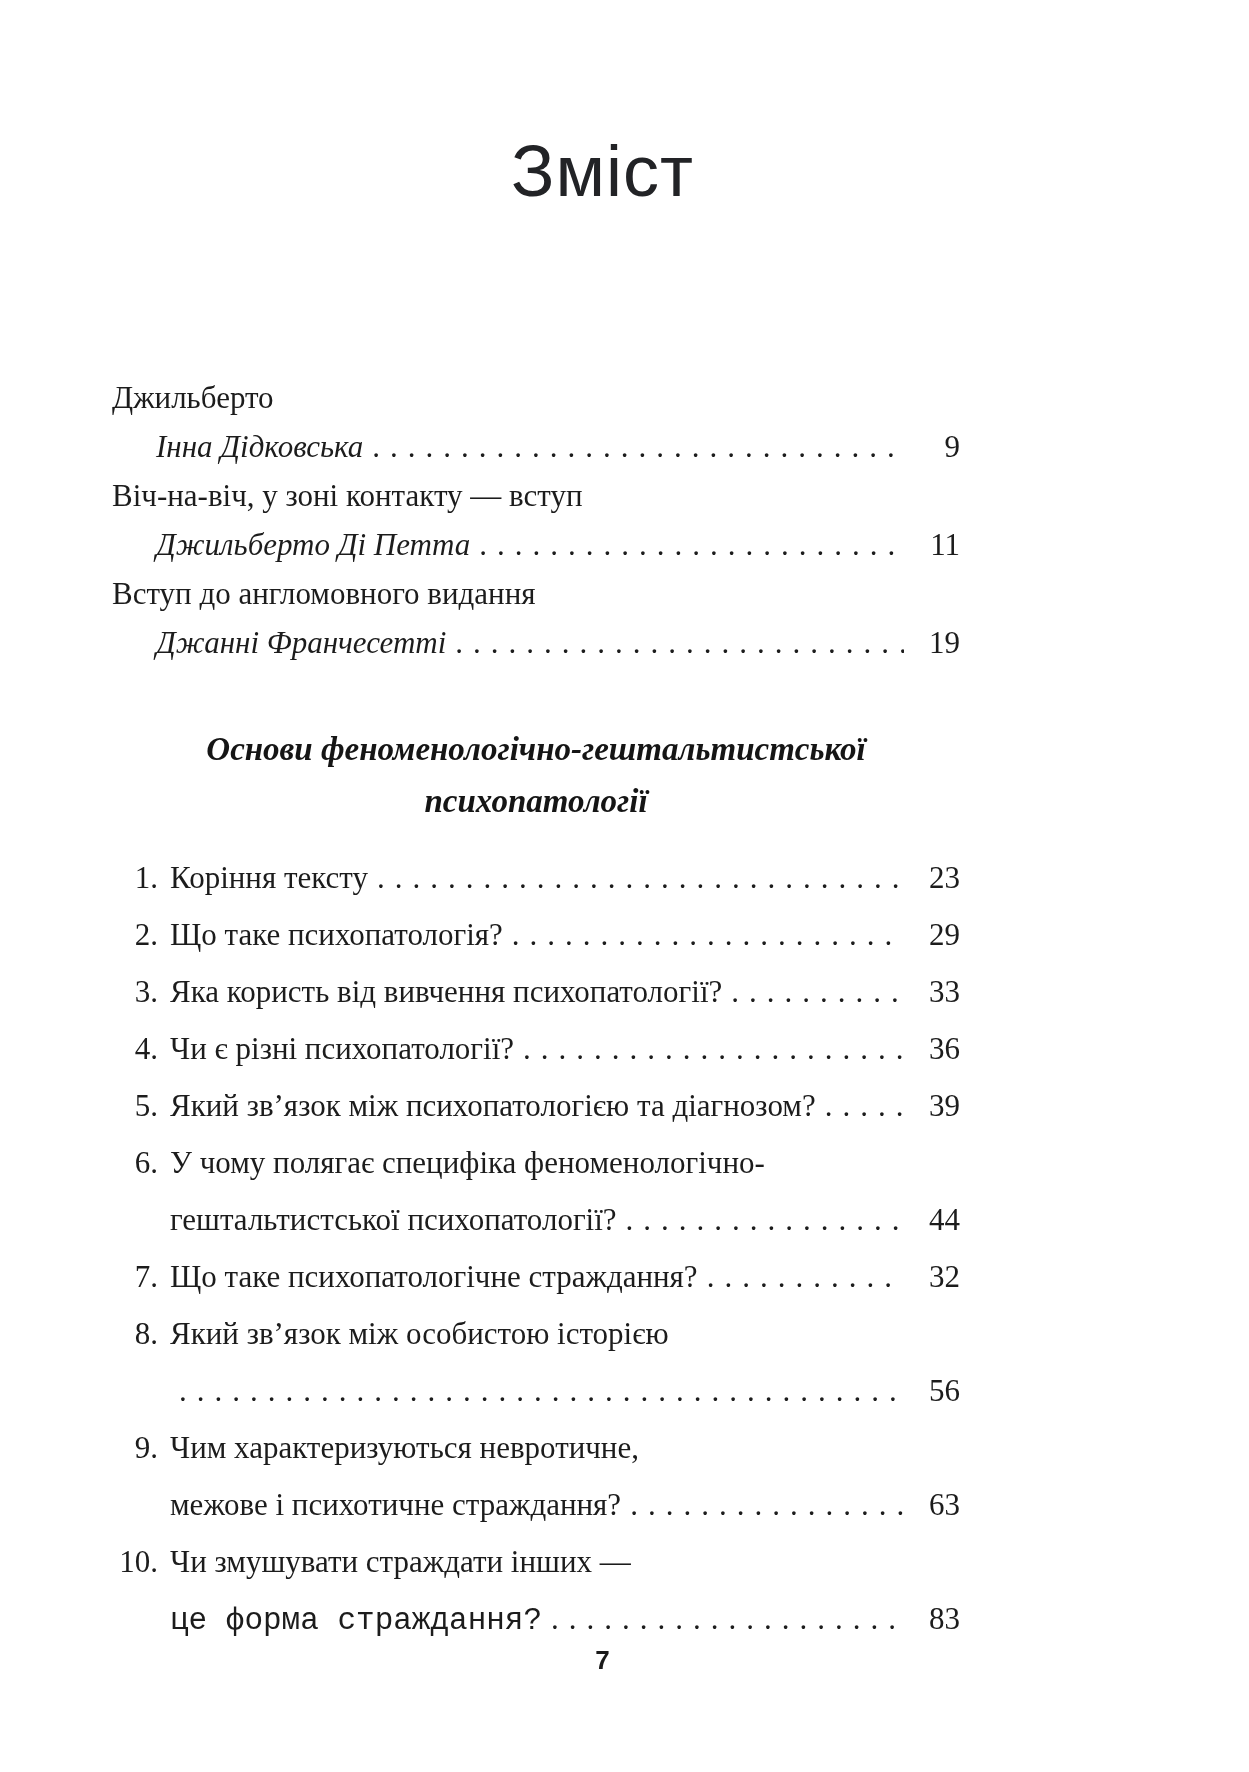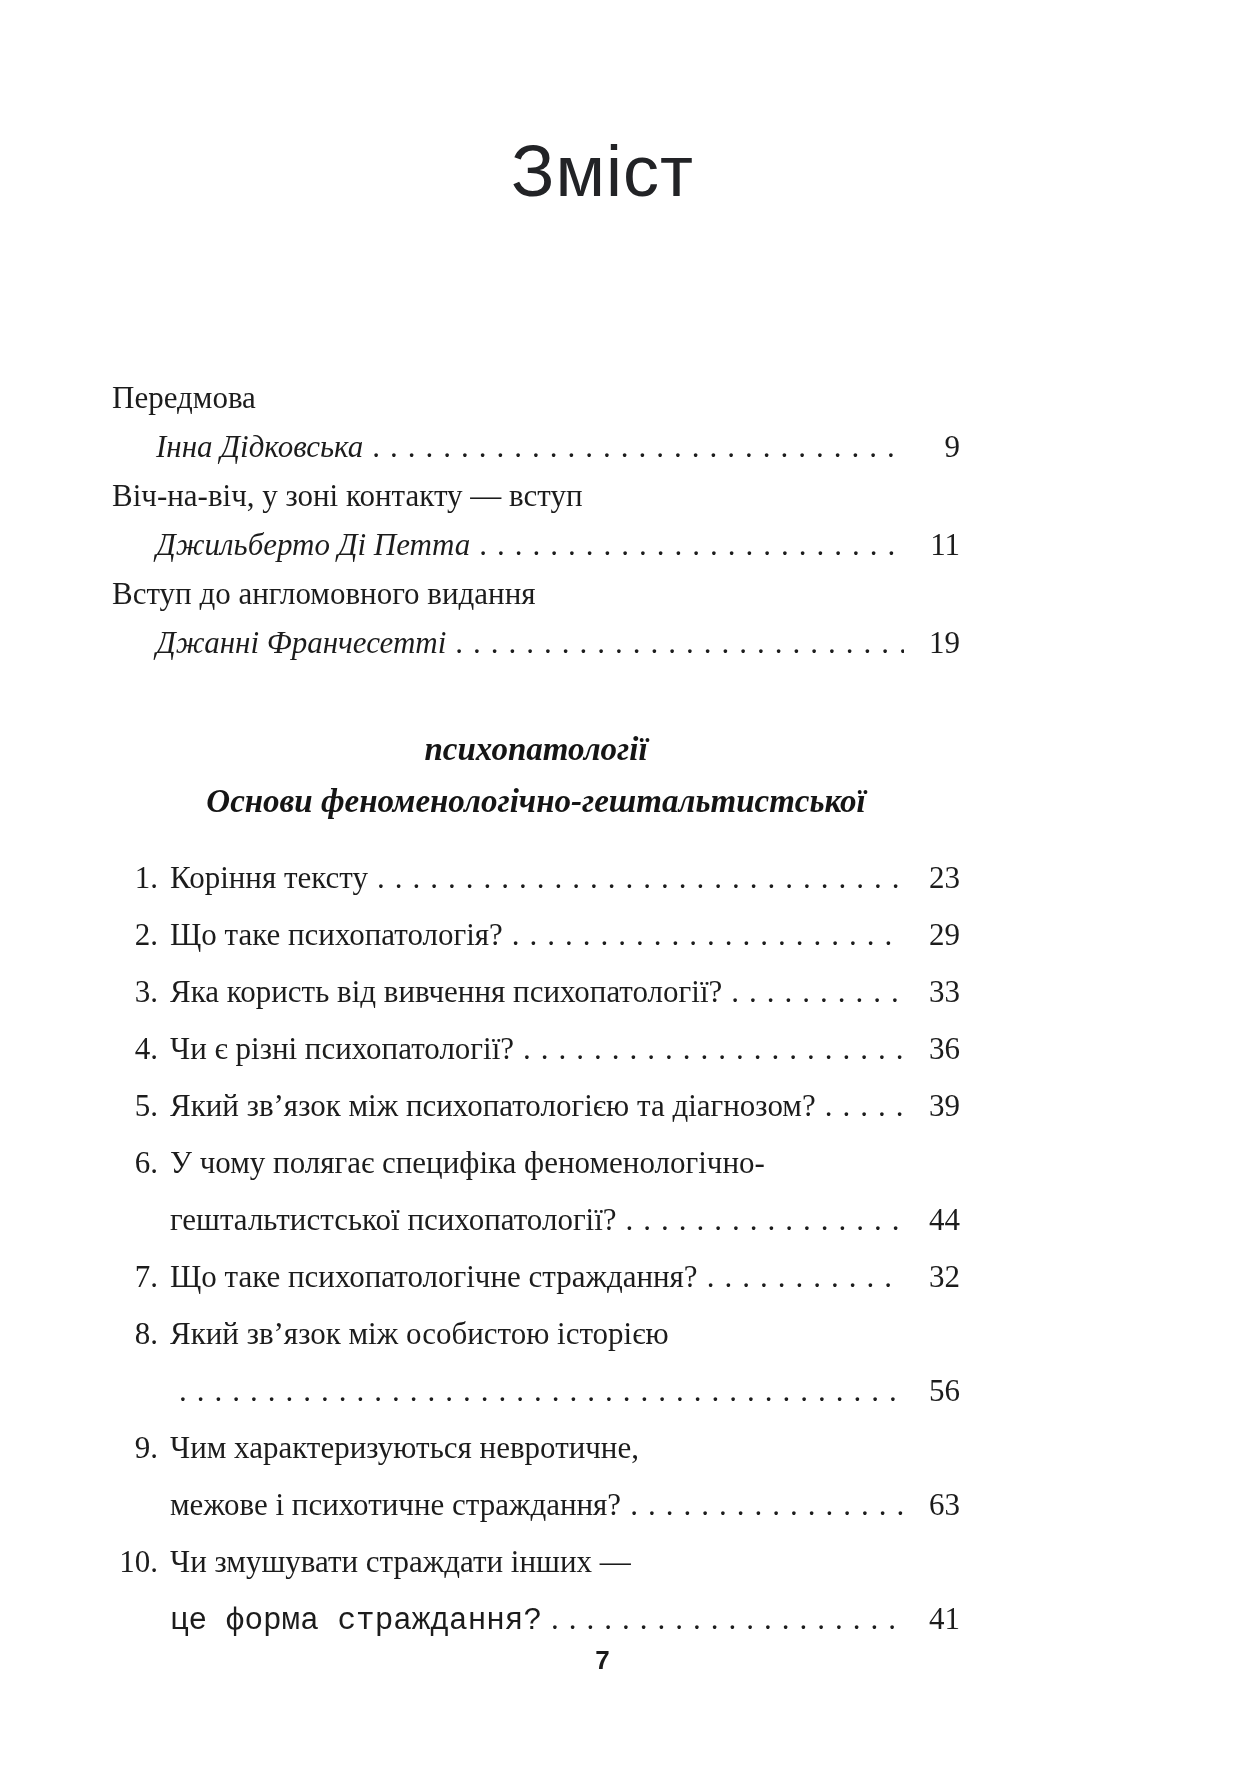--- a/index.html
+++ b/index.html
@@ -107,21 +107,21 @@
 
 <div class="page">
 
   <div class="title-wrap">
     <span class="page-title">Зміст</span>
   </div>
 
   <div class="toc">
     <div id="front-matter">
         <div class="entry">
-          <div class="entry-title">Передмова</div>
+          <div class="entry-title">Джильберто</div>
           <div class="row entry-author-row">
             <span class="entry-author">Інна Дідковська</span>
             <span class="leader"></span>
             <span class="pnum">9</span>
           </div>
         </div>
         <div class="entry">
           <div class="entry-title">Віч-на-віч, у зоні контакту — вступ</div>
           <div class="row entry-author-row">
             <span class="entry-author">Джильберто Ді Петта</span>
@@ -132,22 +132,22 @@
         <div class="entry">
           <div class="entry-title">Вступ до англомовного видання</div>
           <div class="row entry-author-row">
             <span class="entry-author">Джанні Франчесетті</span>
             <span class="leader"></span>
             <span class="pnum">19</span>
           </div>
         </div>
       </div>
     <div class="section-heading" id="section-heading">
+        <div>Основи феноменологічно-гештальтистської</div>
         <div>психопатології</div>
-        <div>Основи феноменологічно-гештальтистської</div>
       </div>
     <div id="chapters">
         <div class="chapter">
           <span class="num">1.</span>
           <span class="content">
             <div class="row">
               <span style="white-space: nowrap;">Коріння тексту</span>
               <span class="leader"></span>
               <span class="pnum">23</span>
             </div>
@@ -235,21 +235,21 @@
             </div>
           </span>
         </div>
         <div class="chapter">
           <span class="num">10.</span>
           <span class="content">
             <div class="line"><span style="white-space: nowrap;">Чи змушувати страждати інших —</span></div>
             <div class="row">
               <span style="white-space: nowrap; font-family: Liberation Mono, monospace;">це форма страждання?</span>
               <span class="leader"></span>
-              <span class="pnum">41</span>
+              <span class="pnum">83</span>
             </div>
           </span>
         </div>
       </div>
   </div>
 
   <div class="footer-num">7</div>
 
 </div>
 

